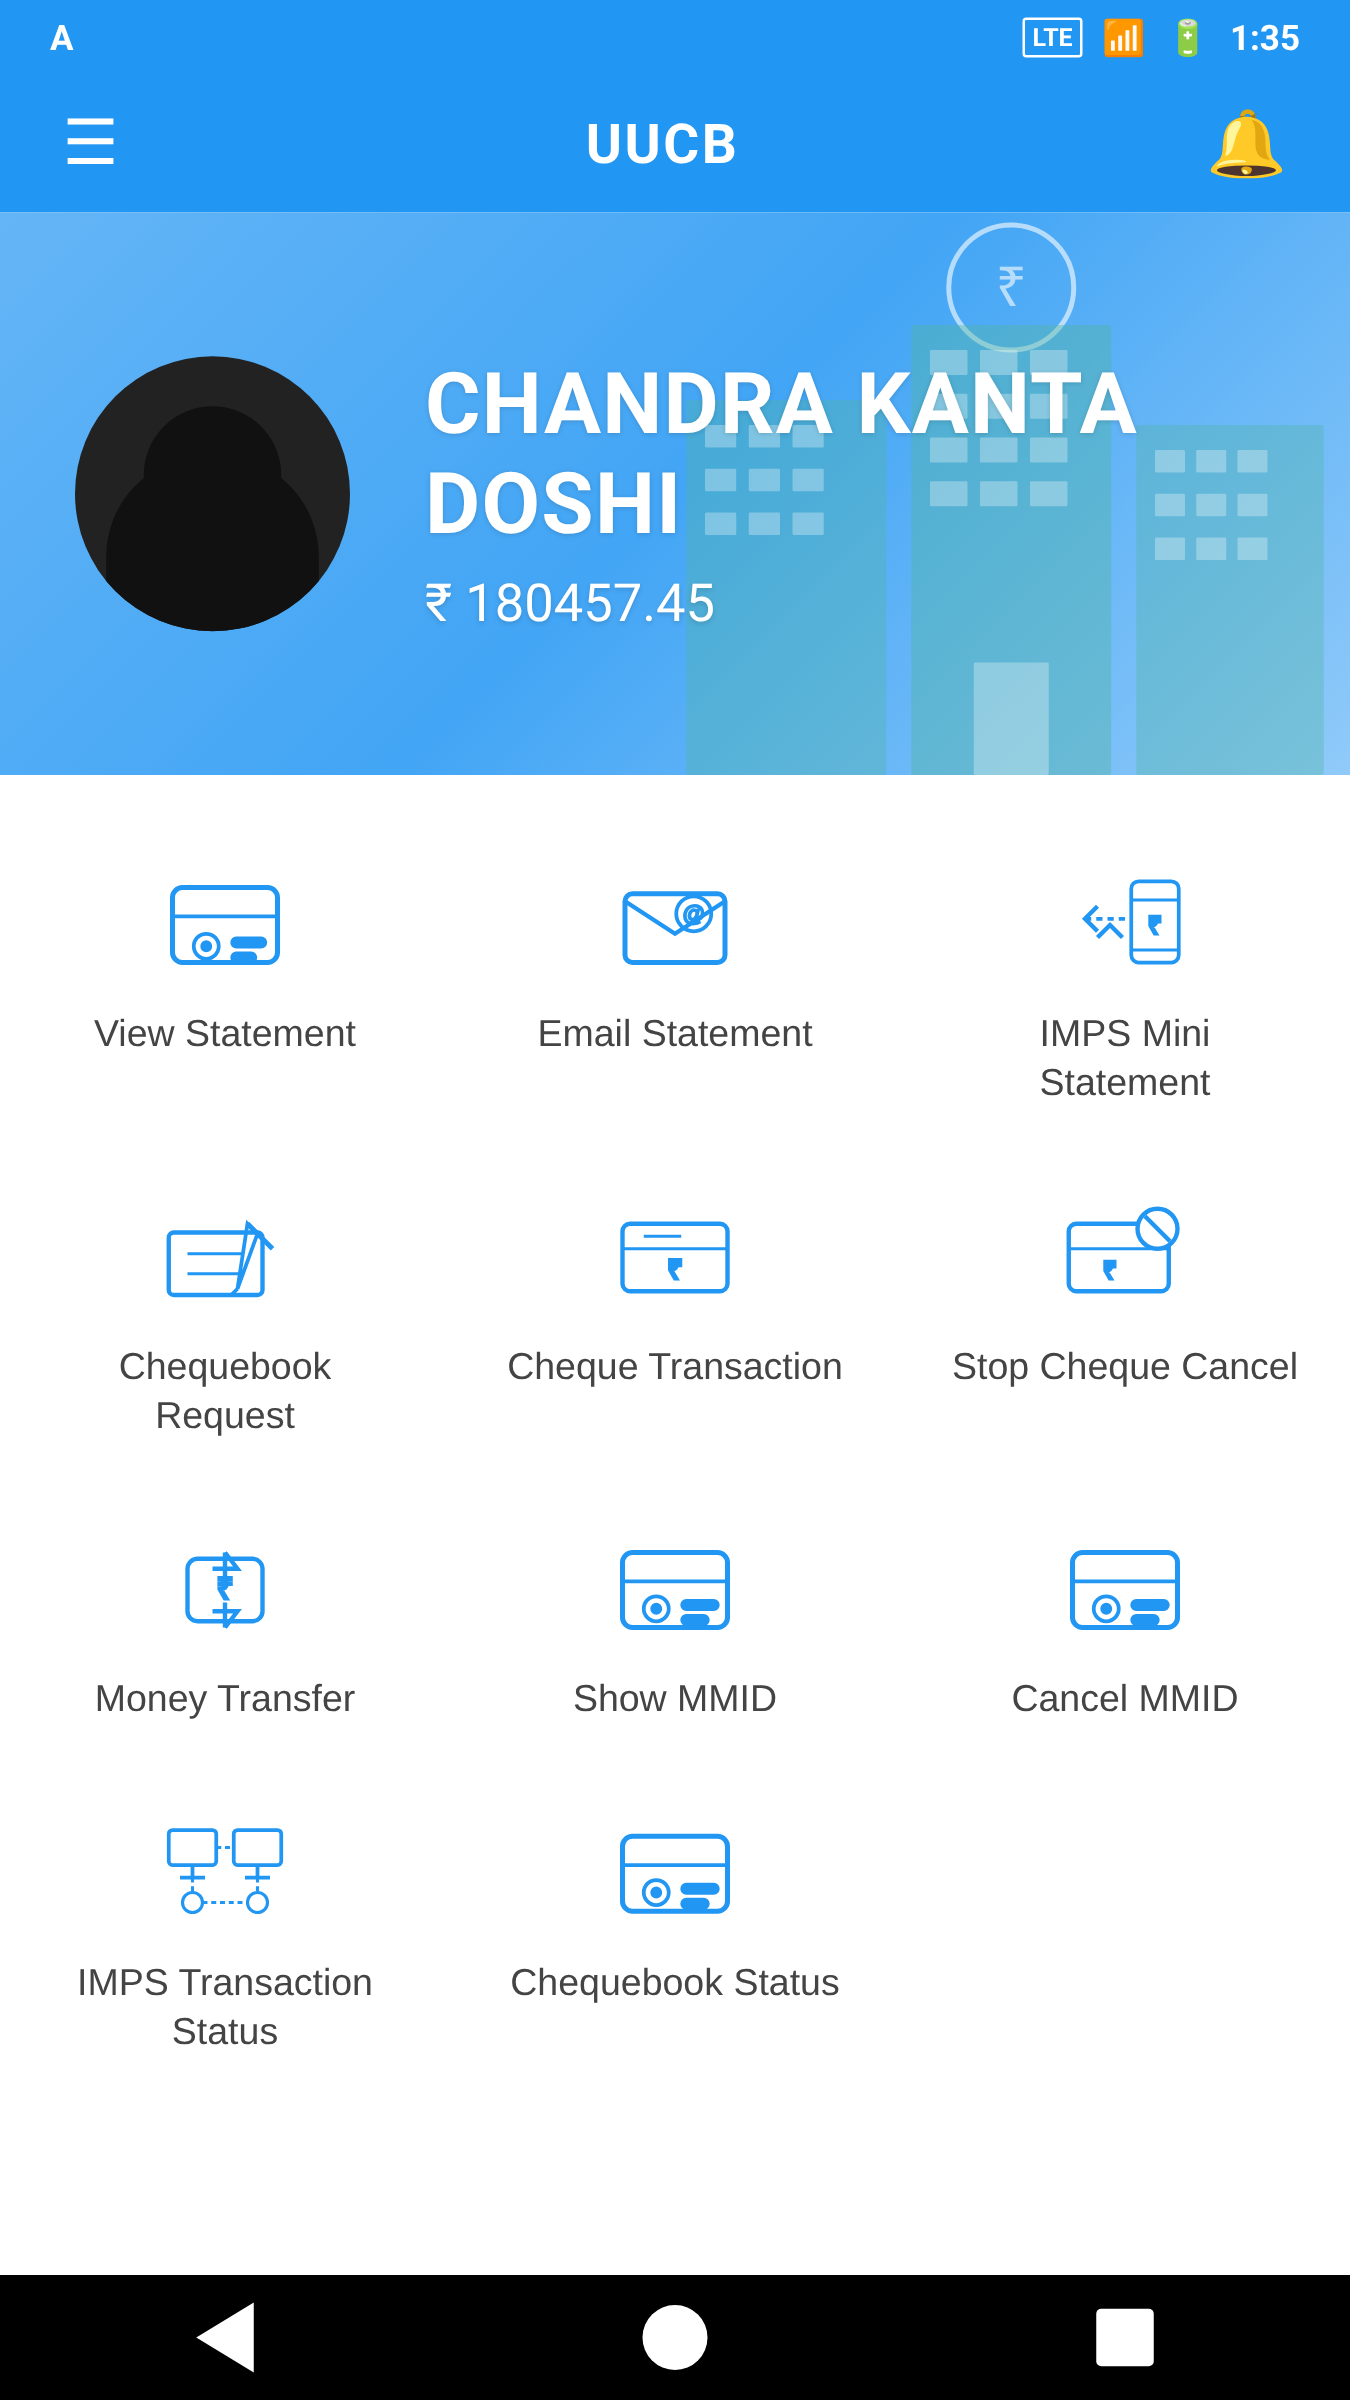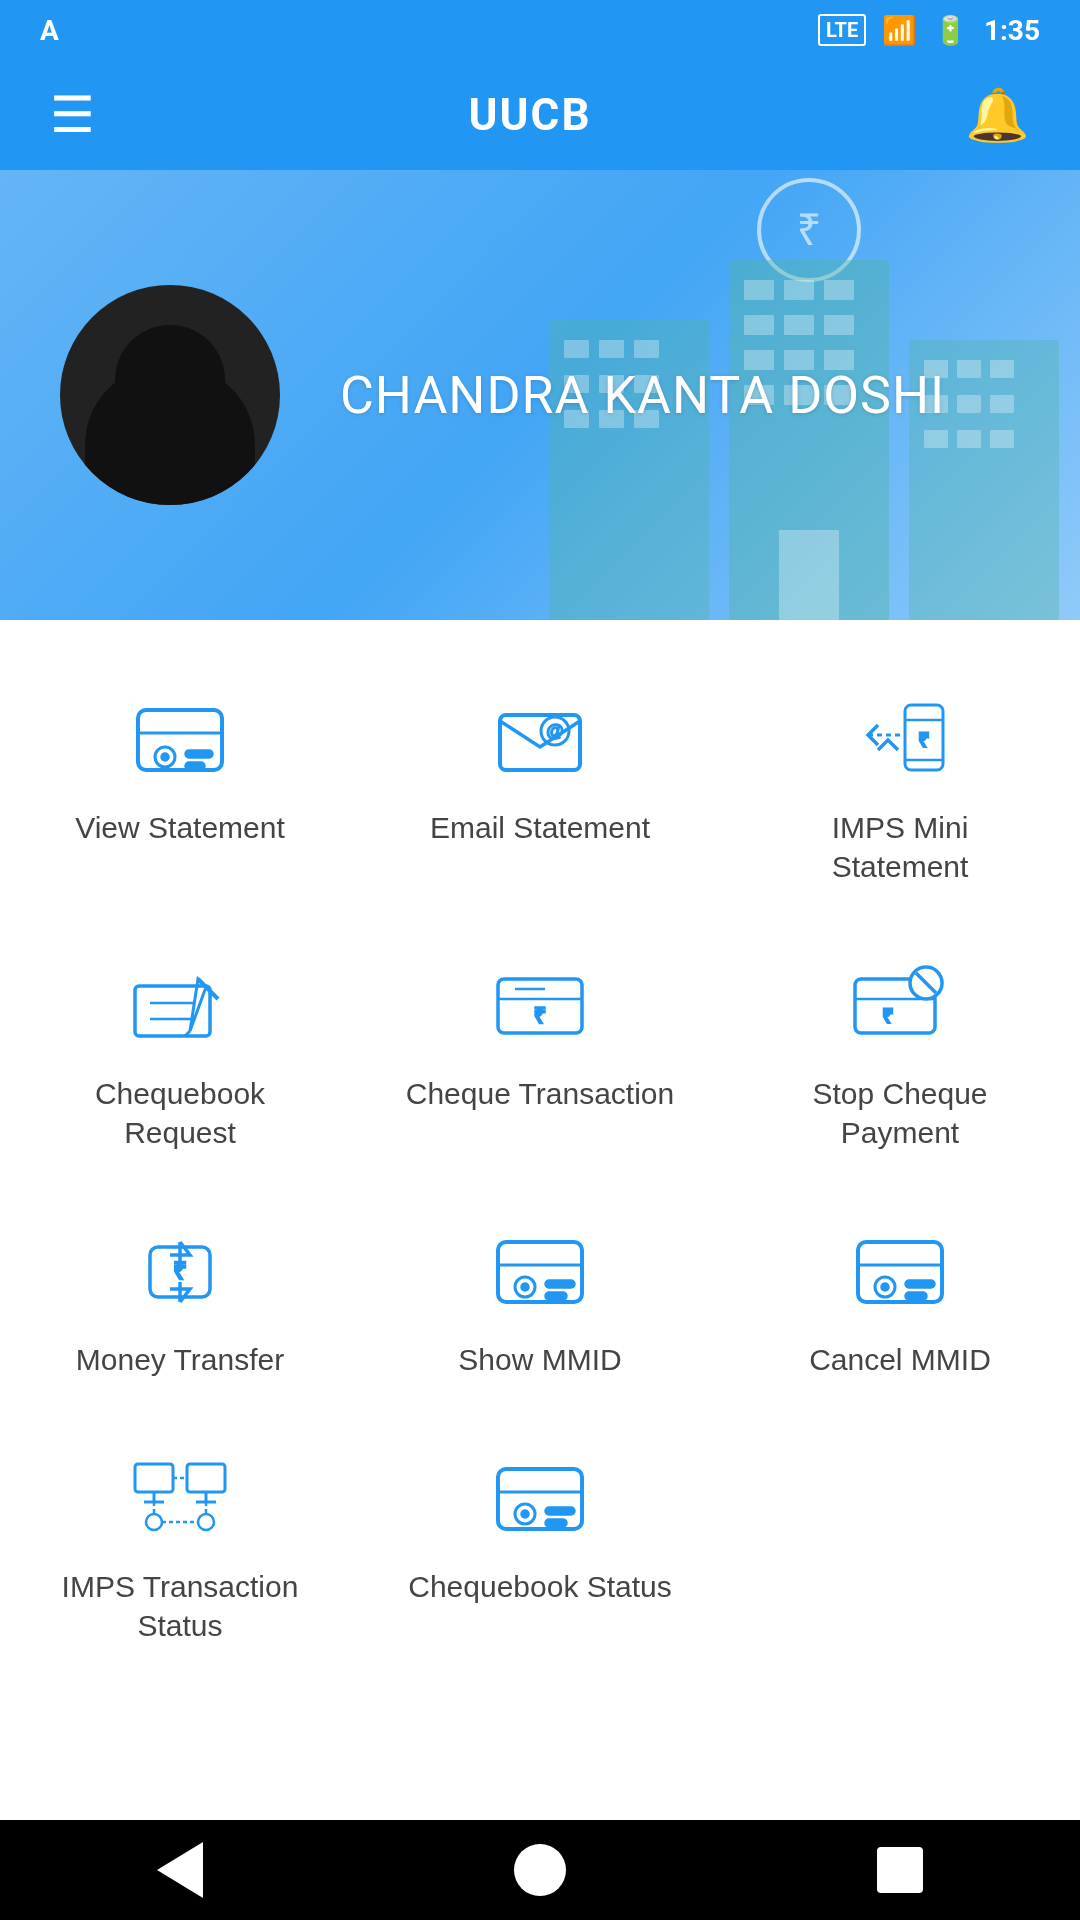--- a/index.html
+++ b/index.html
@@ -110,22 +110,22 @@
       border-radius: 50%;
       position: absolute;
       top: 40px;
     }
     .hero-info {
       margin-left: 60px;
       z-index: 2;
     }
     .hero-name {
       color: white;
-      font-size: 52px;
-      font-weight: normal;
+      font-size: 68px;
+      font-weight: bold;
       letter-spacing: 1px;
       text-shadow: 0 1px 4px rgba(0,0,0,0.15);
     }
     .hero-balance {
       color: white;
       font-size: 42px;
       margin-top: 16px;
       text-shadow: 0 1px 4px rgba(0,0,0,0.15);
     }
 
@@ -290,20 +290,21 @@
     <rect x="611" y="260" width="24" height="18" fill="rgba(255,255,255,0.3)" rx="1"></rect>
   </svg>
 
   <div class="hero-avatar">
     <div class="avatar-head"></div>
     <div class="avatar-body"></div>
   </div>
 
   <div class="hero-info">
     <div class="hero-name">CHANDRA KANTA DOSHI</div>
+    <div class="hero-balance">₹ 180457.45</div>
   </div>
 </div>
 
 <div class="menu-grid">
 
   <button class="menu-item">
     <div class="menu-icon-wrap">
       <svg viewBox="0 0 100 90" xmlns="http://www.w3.org/2000/svg">
         <rect x="8" y="15" width="84" height="60" rx="8" stroke="#2196F3" stroke-width="4" fill="none"></rect>
         <line x1="8" y1="38" x2="92" y2="38" stroke="#2196F3" stroke-width="3"></line>
@@ -378,21 +379,21 @@
     <div class="menu-icon-wrap">
       <svg viewBox="0 0 100 90" xmlns="http://www.w3.org/2000/svg">
         <rect x="5" y="18" width="80" height="54" rx="6" stroke="#2196F3" stroke-width="3.5" fill="none"></rect>
         <line x1="5" y1="38" x2="85" y2="38" stroke="#2196F3" stroke-width="2.5"></line>
         <text x="38" y="62" text-anchor="middle" font-size="20" fill="#2196F3" font-family="Arial" font-weight="bold">₹</text>
 
         <circle cx="76" cy="22" r="16" stroke="#2196F3" stroke-width="3.5" fill="white"></circle>
         <line x1="66" y1="12" x2="86" y2="32" stroke="#2196F3" stroke-width="3.5"></line>
       </svg>
     </div>
-    <span class="menu-label">Stop Cheque Payment</span>
+    <span class="menu-label">Stop Cheque Cancel</span>
   </button>
 
   <button class="menu-item">
     <div class="menu-icon-wrap">
       <svg viewBox="0 0 100 90" xmlns="http://www.w3.org/2000/svg">
 
         <rect x="20" y="20" width="60" height="50" rx="8" stroke="#2196F3" stroke-width="3.5" fill="none"></rect>
 
         <polyline points="50,15 60,28 40,28" stroke="#2196F3" stroke-width="3.5" fill="none"></polyline>
         <line x1="50" y1="15" x2="50" y2="35" stroke="#2196F3" stroke-width="3.5"></line>

